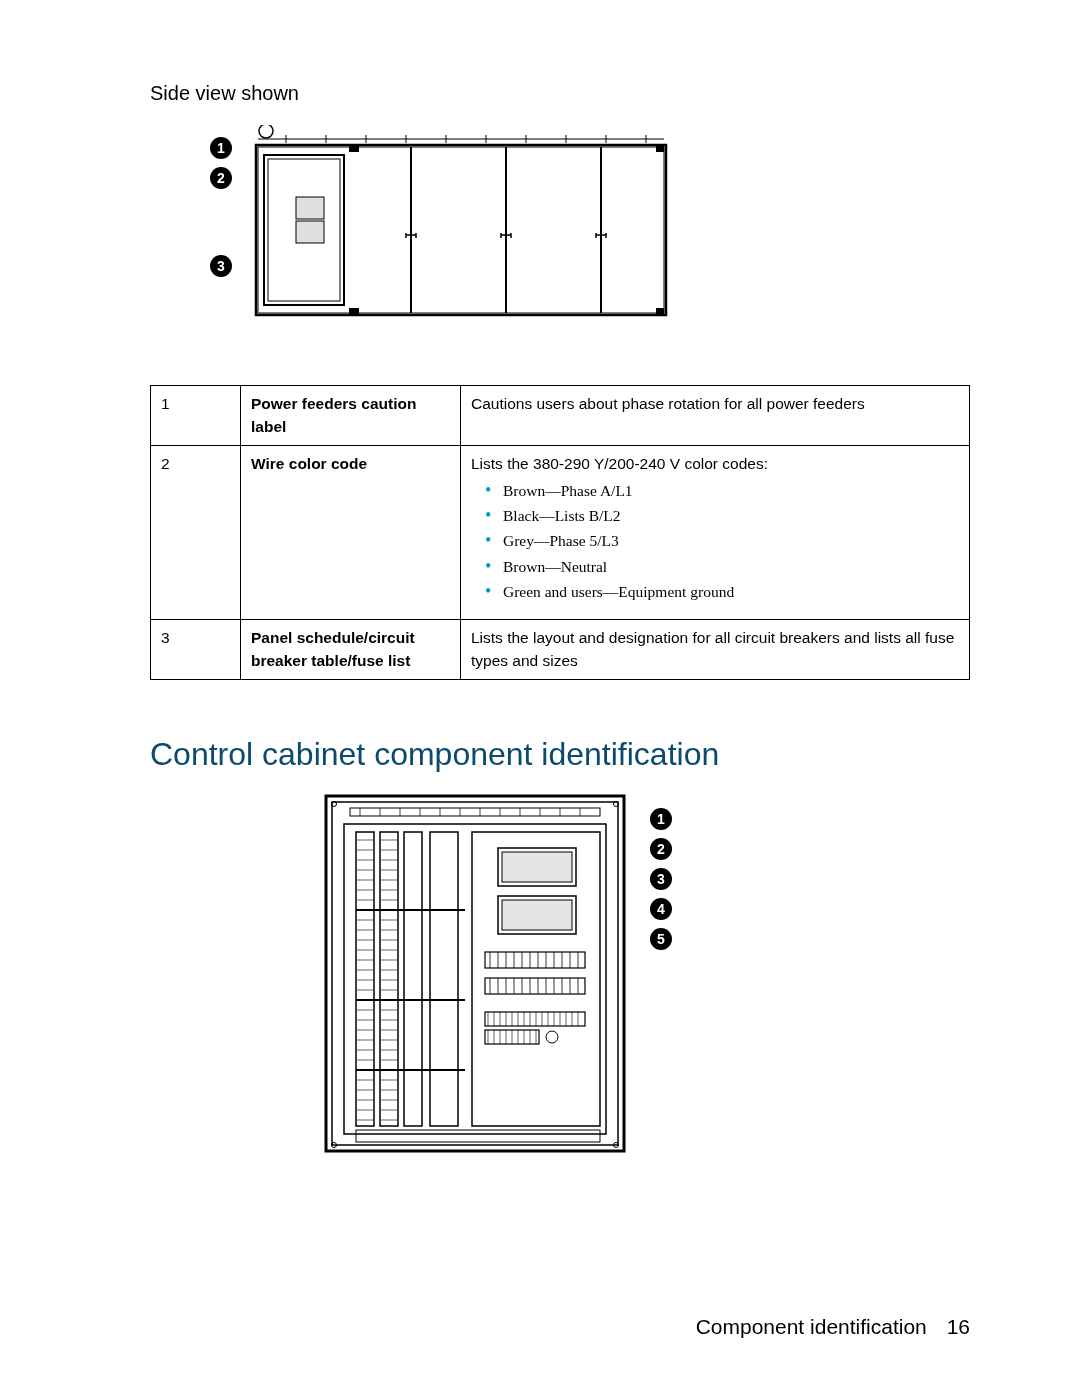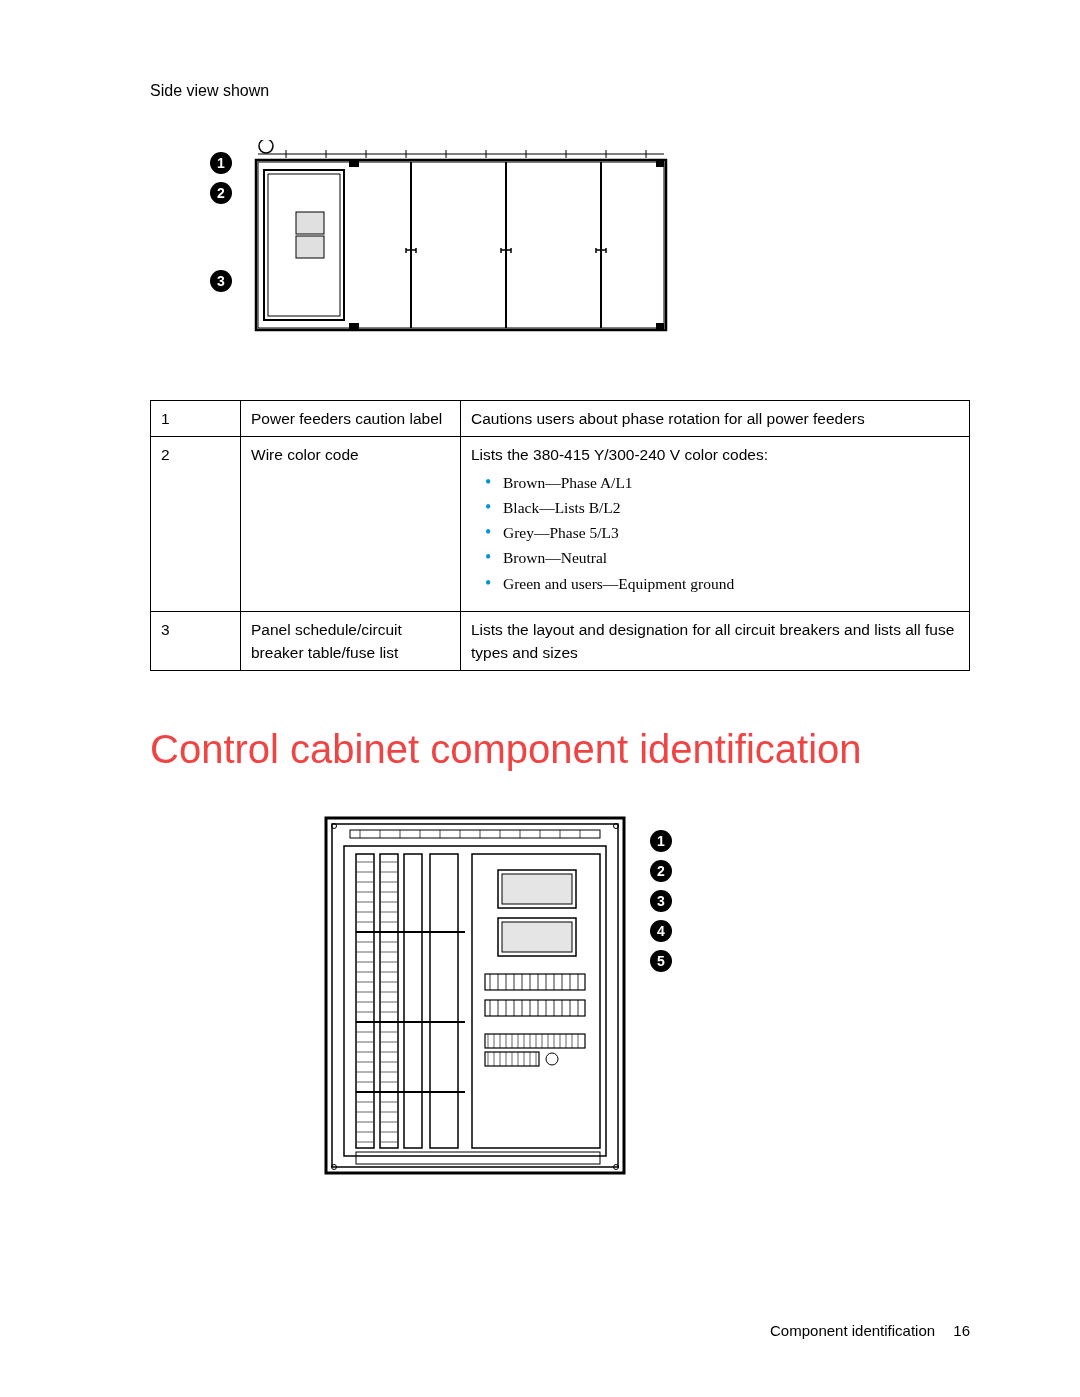--- a/index.html
+++ b/index.html
@@ -6,23 +6,23 @@
   body {
     width: 1080px;
     height: 1397px;
     background: #fff;
     font-family: "Segoe UI", "Helvetica Neue", Arial, sans-serif;
     color: #000;
     position: relative;
     padding: 82px 110px 60px 150px;
   }
   .caption {
-    font-size: 16px;
+    font-size: 20px;
     font-weight: 400;
-    margin-bottom: 40px;
+    margin-bottom: 20px;
   }
   .fig1-wrap {
     position: relative;
     width: 600px;
     height: 210px;
     margin: 0 auto 50px 60px;
   }
   .callout-col {
     position: absolute;
     left: 0;
@@ -57,45 +57,45 @@
     margin-bottom: 56px;
     font-size: 15.5px;
     line-height: 1.5;
   }
   .table td {
     border: 1px solid #000;
     padding: 6px 10px 6px 10px;
     vertical-align: top;
   }
   .col-num { width: 90px; }
-  .col-name { width: 220px; }
+  .col-name { width: 220px; font-weight: bold; }
   .bullets {
     list-style: none;
     margin: 4px 0 10px 14px;
     font-family: Liberation Serif, serif;
   }
   .bullets li {
     position: relative;
     padding-left: 18px;
     margin: 2px 0;
   }
   .bullets li::before {
     content: "•";
     color: #0096d6;
     position: absolute;
     left: 0;
     font-size: 18px;
     line-height: 1;
     top: 2px;
   }
   h1.section {
-    font-size: 40px;
+    font-size: 32px;
     font-weight: 400;
-    color: #ef4444;
-    margin-bottom: 40px;
+    color: #0c4a6e;
+    margin-bottom: 17px;
   }
   .fig2-wrap {
     position: relative;
     width: 480px;
     height: 380px;
     margin: 0 auto;
   }
   .fig2-svg {
     position: absolute;
     left: 0; top: 0;
@@ -107,21 +107,21 @@
     left: 330px;
     top: 18px;
     display: flex;
     flex-direction: column;
     gap: 8px;
   }
   .footer {
     position: absolute;
     right: 110px;
     bottom: 58px;
-    font-size: 15px;
+    font-size: 21px;
   }
   .footer .pn { margin-left: 14px; }
 </style>
 </head>
 <body>
 
 <div class="caption">Side view shown</div>
 
 <div class="fig1-wrap">
   <div class="callout-col">
@@ -163,21 +163,21 @@
   <tbody>
       <tr>
     <td class="col-num">1</td>
     <td class="col-name">Power feeders caution label</td>
     <td>Cautions users about phase rotation for all power feeders</td>
   </tr>
   <tr>
     <td class="col-num">2</td>
     <td class="col-name">Wire color code</td>
     <td>
-      <div>Lists the 380-415 Y/300-240 V color codes:</div>
+      <div>Lists the 380-290 Y/200-240 V color codes:</div>
       <ul class="bullets">
         <li>Brown—Phase A/L1</li>
         <li>Black—Lists B/L2</li>
         <li>Grey—Phase 5/L3</li>
         <li>Brown—Neutral</li>
         <li>Green and users—Equipment ground</li>
       </ul>
     </td>
   </tr>
   <tr>

